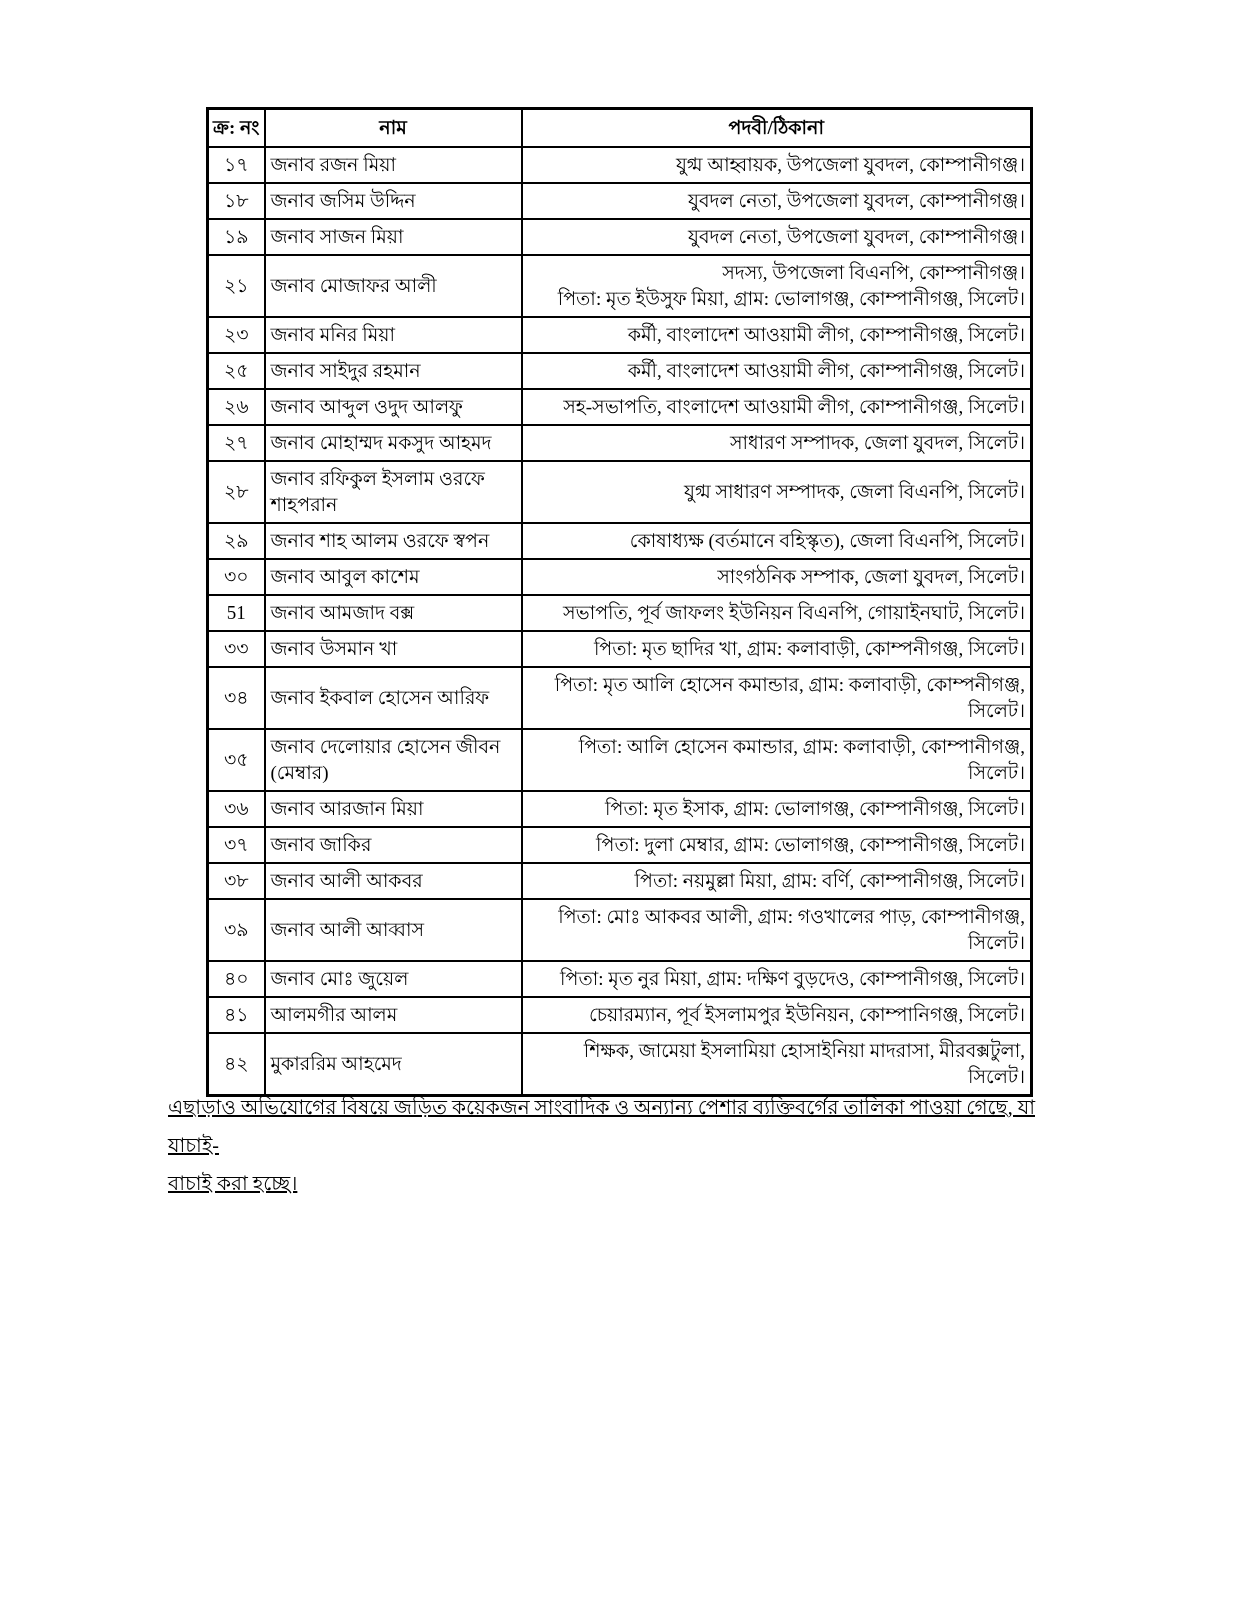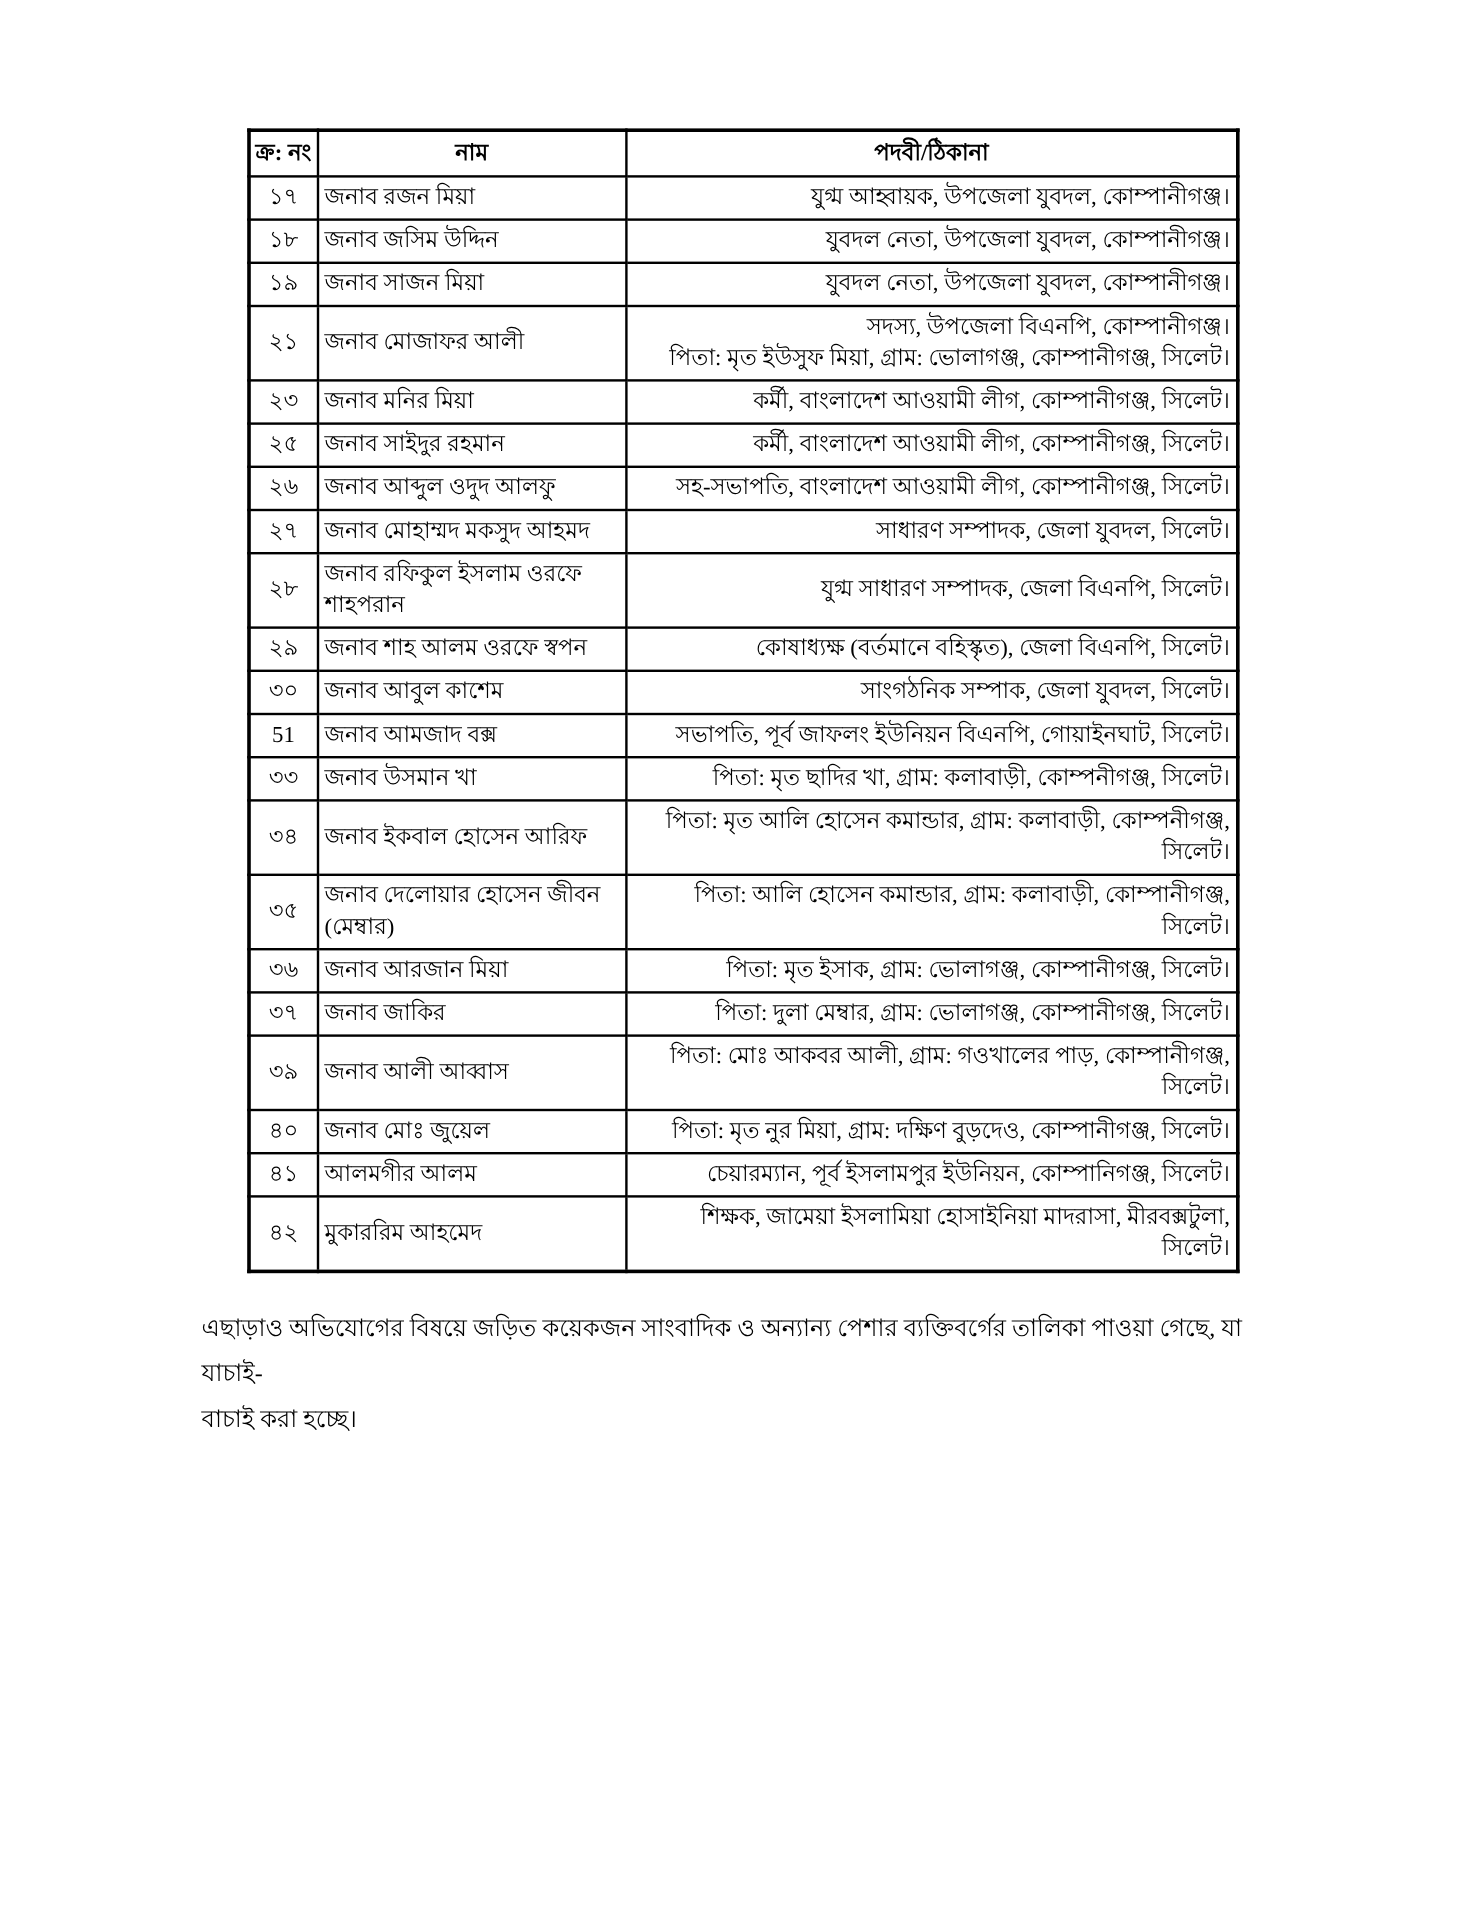--- a/index.html
+++ b/index.html
@@ -41,20 +41,21 @@
   td.cell-desig  { text-align: right; }
   .desig-line { white-space: normal; }
   .footer-note {
     position: absolute;
     left: 168px;
     top: 1088px;
     width: 882px;
     font-size: 20px;
     line-height: 38px;
     margin: 0;
+    text-decoration: underline;
   }
 </style>
 </head>
 <body>
 
 <div class="page">
 
   <table class="doc-table">
     <colgroup>
       <col class="c-serial">
@@ -183,20 +184,27 @@
           </td>
         </tr>
         <tr>
           <td class="cell-serial">৩৭</td>
           <td class="cell-name">জনাব জাকির</td>
           <td class="cell-desig">
             <div class="desig-line">পিতা: দুলা মেম্বার, গ্রাম: ভোলাগঞ্জ, কোম্পানীগঞ্জ, সিলেট।</div>
           </td>
         </tr>
         <tr>
+          <td class="cell-serial">৩৮</td>
+          <td class="cell-name">জনাব আলী আকবর</td>
+          <td class="cell-desig">
+            <div class="desig-line">পিতা: নয়মুল্লা মিয়া, গ্রাম: বর্ণি, কোম্পানীগঞ্জ, সিলেট।</div>
+          </td>
+        </tr>
+        <tr>
           <td class="cell-serial">৩৯</td>
           <td class="cell-name">জনাব আলী আব্বাস</td>
           <td class="cell-desig">
             <div class="desig-line">পিতা: মোঃ আকবর আলী, গ্রাম: গওখালের পাড়, কোম্পানীগঞ্জ, সিলেট।</div>
           </td>
         </tr>
         <tr>
           <td class="cell-serial">৪০</td>
           <td class="cell-name">জনাব মোঃ জুয়েল</td>
           <td class="cell-desig">

